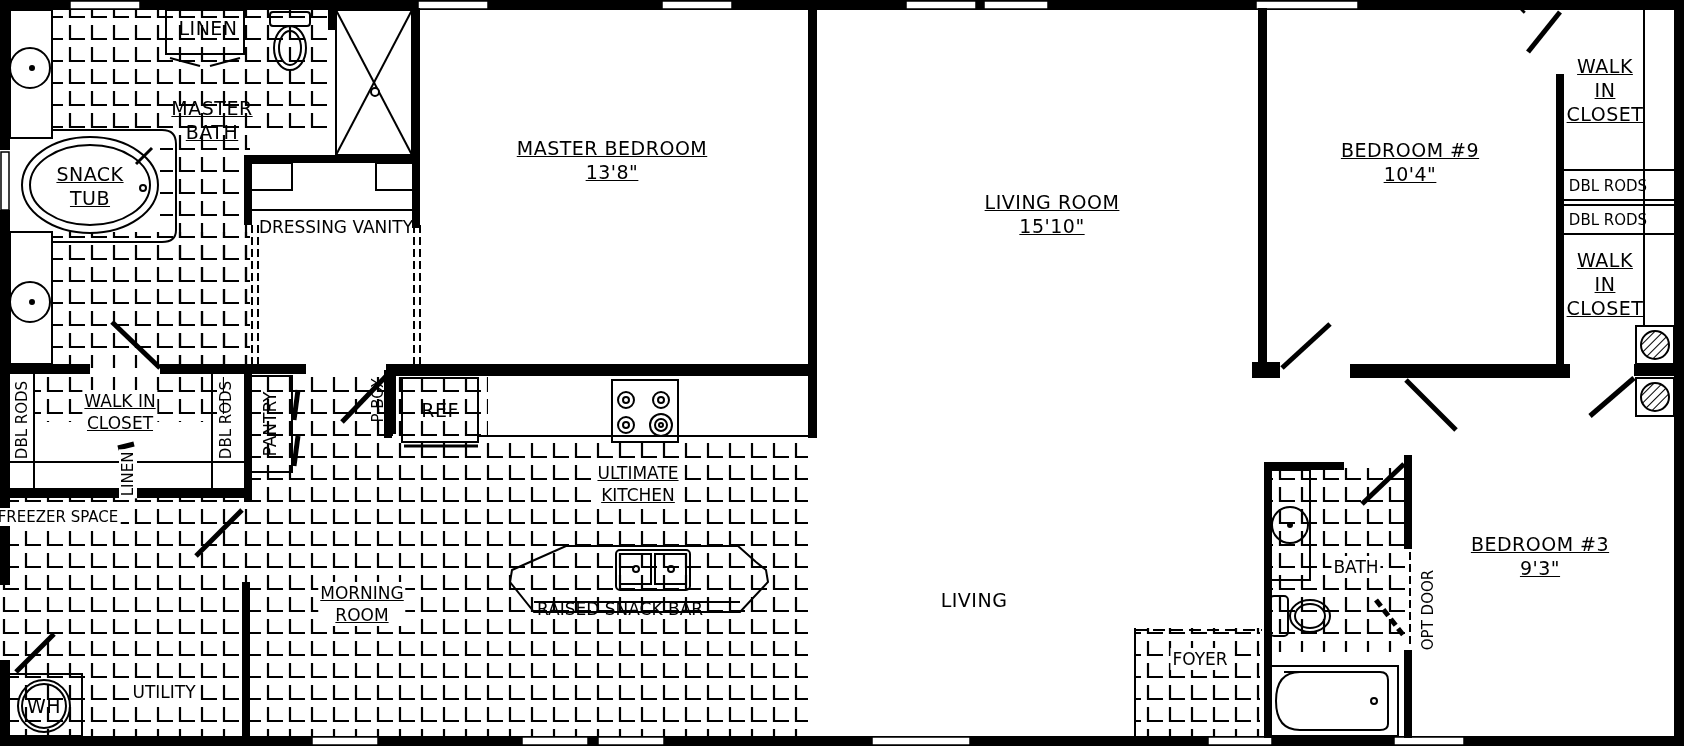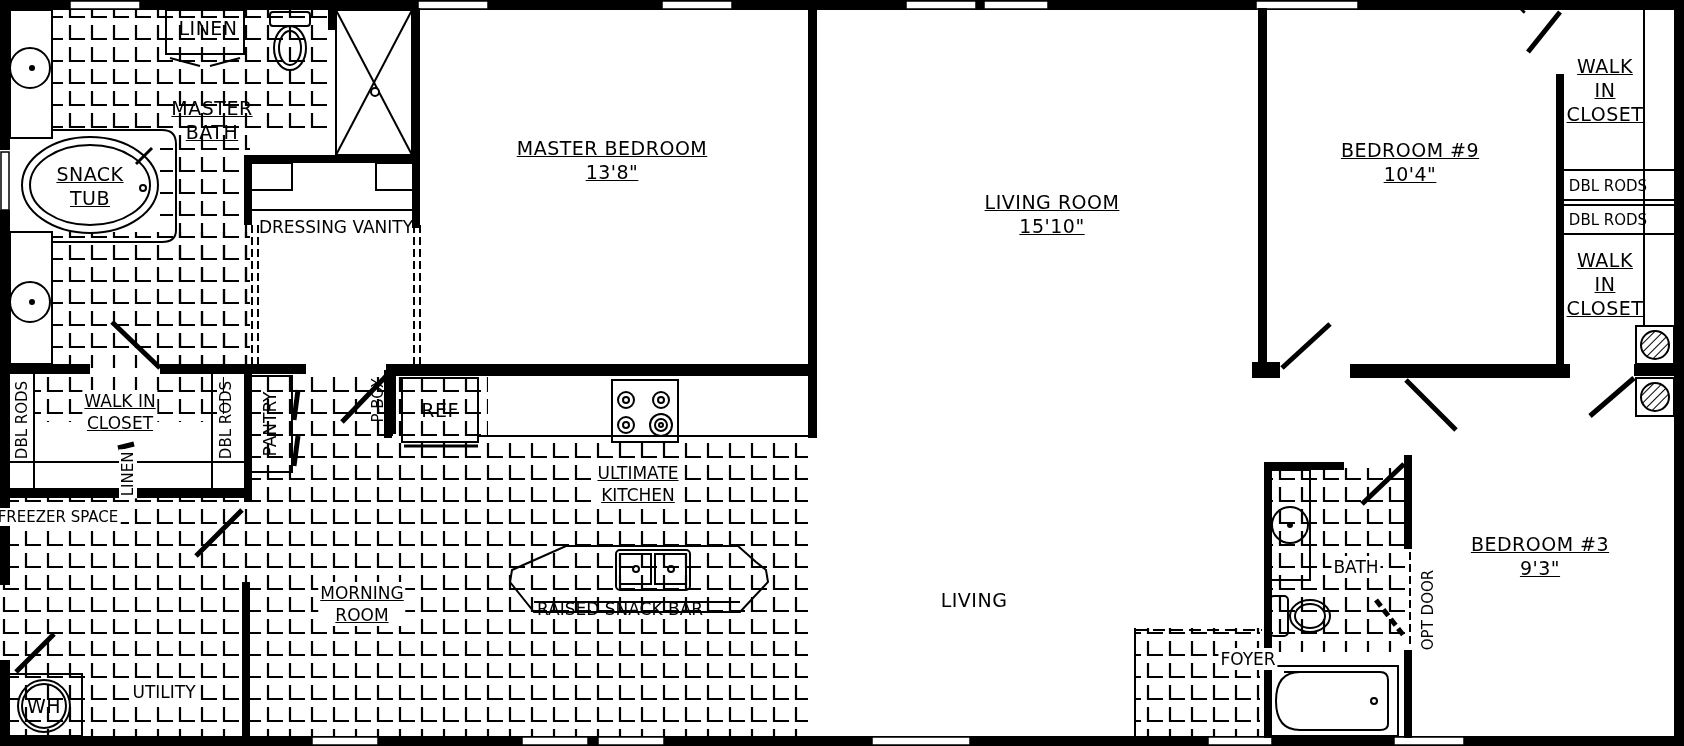--- a/index.html
+++ b/index.html
@@ -245,19 +245,19 @@
   </div>
 <div class="lbl xs bg" style="left:58px;top:508px;">FREEZER SPACE</div>
 <div class="lbl sm" style="left:620px;top:598px;">RAISED SNACK BAR</div>
 <div class="lbl sm bg" style="left:362px;top:566px;margin-top:16px;">
     <span class="dim">MORNING</span>
     <span class="dim">ROOM</span>
   </div>
 <div class="lbl sm bg" style="left:164px;top:657px;margin-top:24px;">UTILITY</div>
 <div class="lbl" style="left:44px;top:694px;">WH</div>
 <div class="lbl" style="left:974px;top:588px;">LIVING</div>
-<div class="lbl sm bg" style="left:1200px;top:648px;margin-left:48px;">FOYER</div>
+<div class="lbl sm bg" style="left:1200px;top:648px;">FOYER</div>
 <div class="lbl sm bg" style="left:1356px;top:556px;">BATH</div>
 <div class="lbl xs rot" style="left:1428px;top:610px;">OPT DOOR</div>
 <div class="lbl" style="left:1540px;top:532px;">
     <span class="dim">BEDROOM #3</span>
     <span class="dim">9'3"</span>
   </div>
 
 </body></html>

